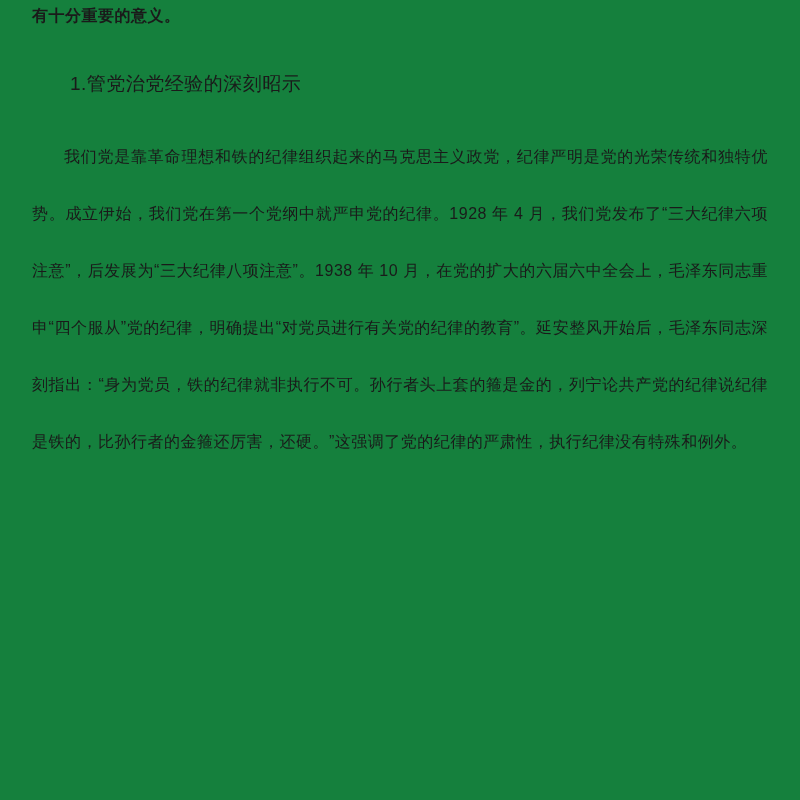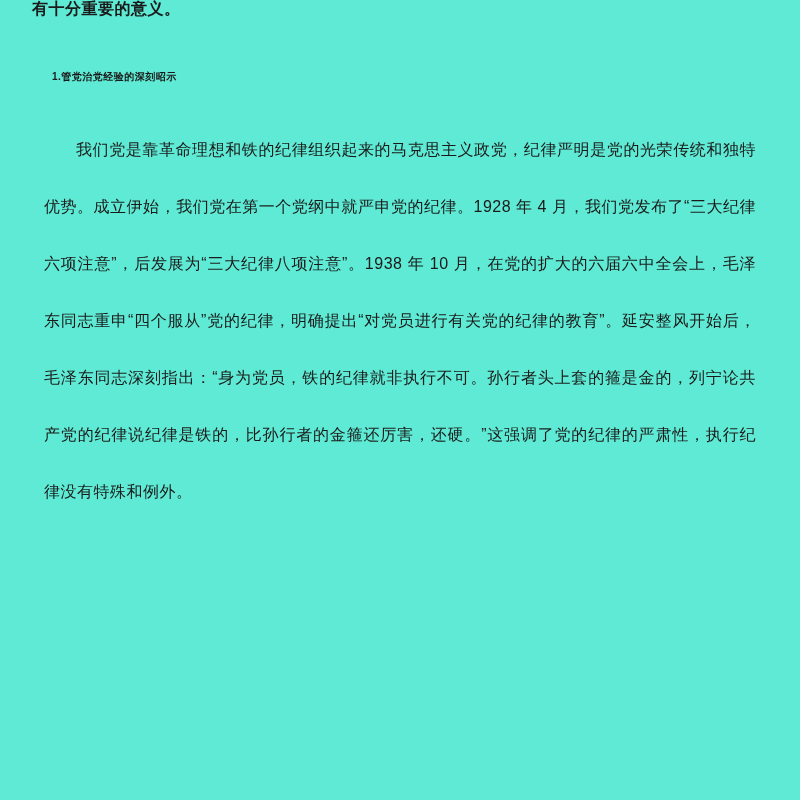--- a/index.html
+++ b/index.html
@@ -11,47 +11,47 @@
     width: 800px;
     height: 800px;
     overflow: hidden;
     font-family: "Liberation Sans", sans-serif;
     color: #1a1a1a;
   }
   .page {
     box-sizing: border-box;
     width: 800px;
     height: 800px;
-    padding: 0 32px;
+    padding: 7px 32px;
     overflow: hidden;
-    background: #5eead4;
+    background: #15803d;
   }
   .intro-fragment {
     font-size: 16px;
     font-weight: 700;
     line-height: 24px;
     margin-top: -3px;          
     letter-spacing: 0.5px;
   }
   .section-heading {
-    font-size: 10px;
-    font-weight: 700;
+    font-size: 19px;
+    font-weight: 400;
     line-height: 24px;
     margin-top: 44px;
     text-indent: 2em;
     letter-spacing: 0.5px;
   }
   .para {
     font-size: 16px;
     font-weight: 400;
     line-height: 57px;
     text-align: justify;
     text-indent: 2em;
     letter-spacing: 0.5px;
-    margin: 12px;
+    margin: 0;
   }
   .para-1 { margin-top: 32px; }
   .para-2 { margin-top: 16px; }
 </style>
 </head>
 <body>
 
 <div class="page">
 
   <div class="intro-fragment">有十分重要的意义。</div>

